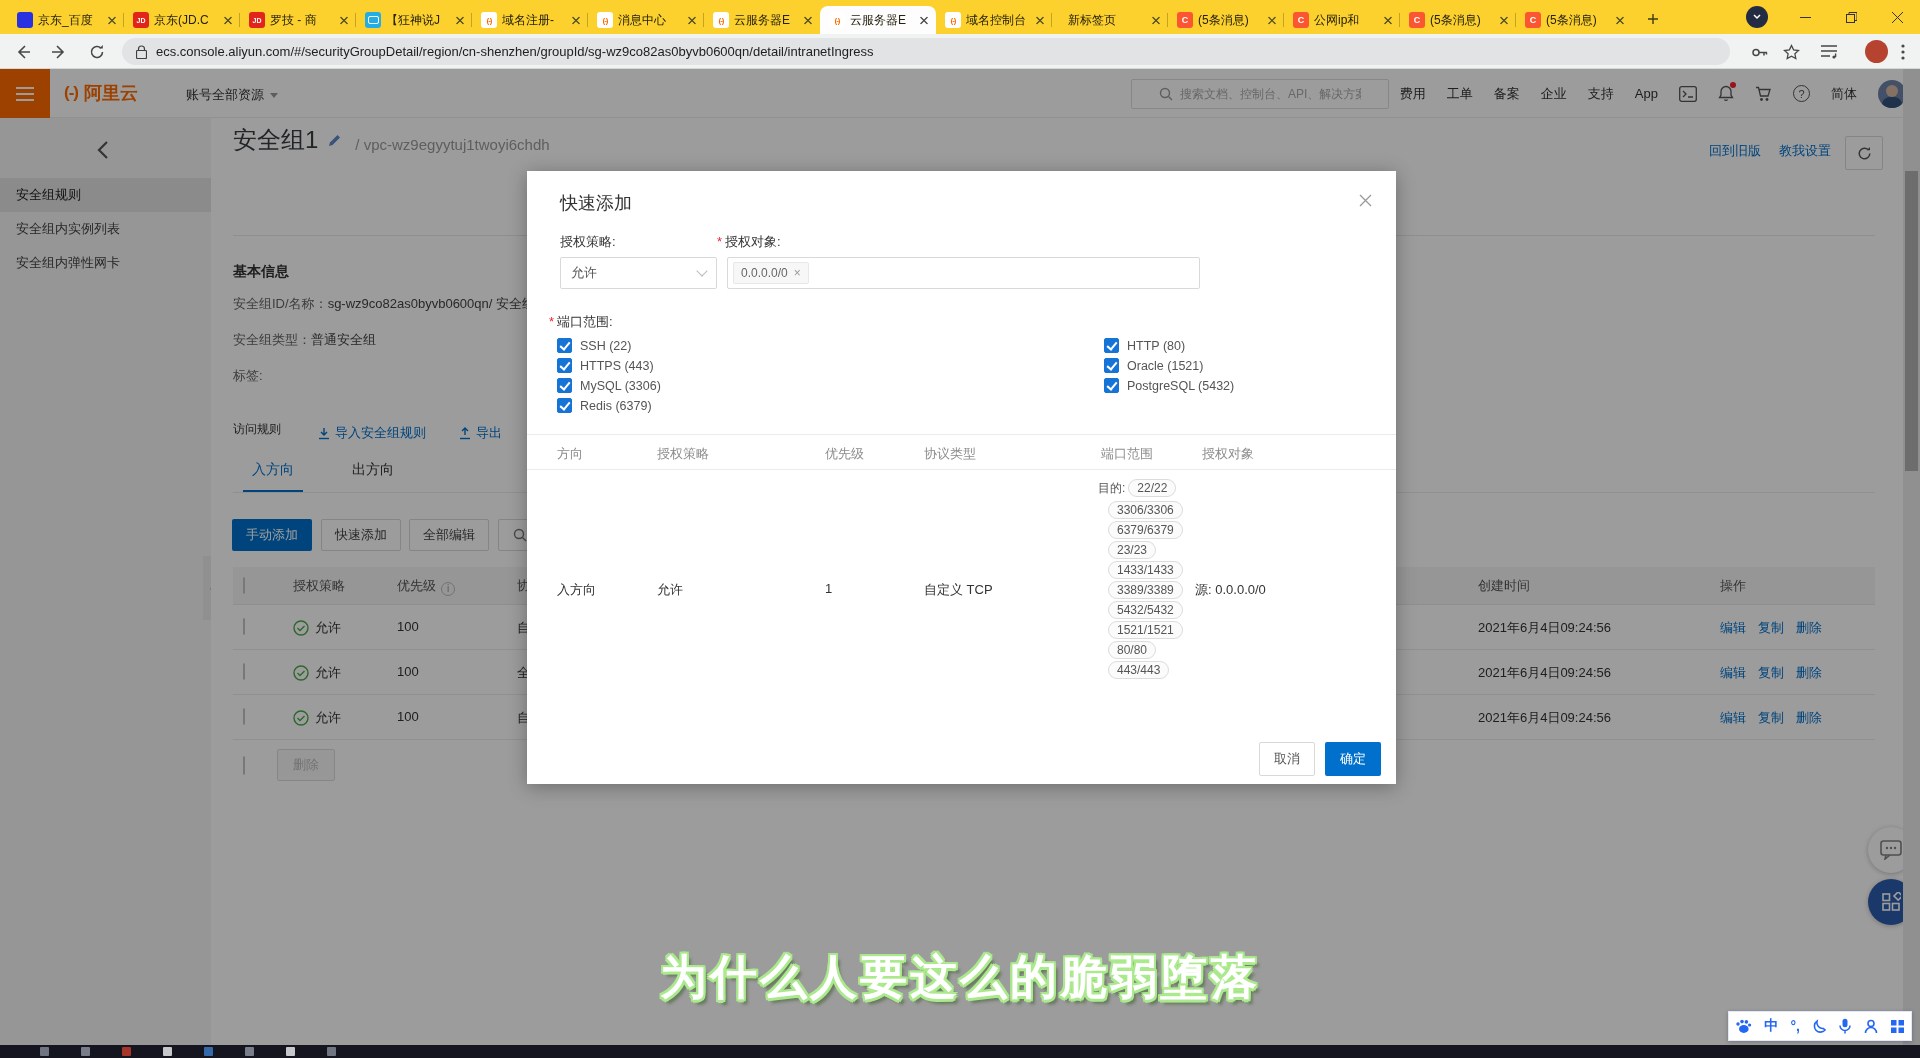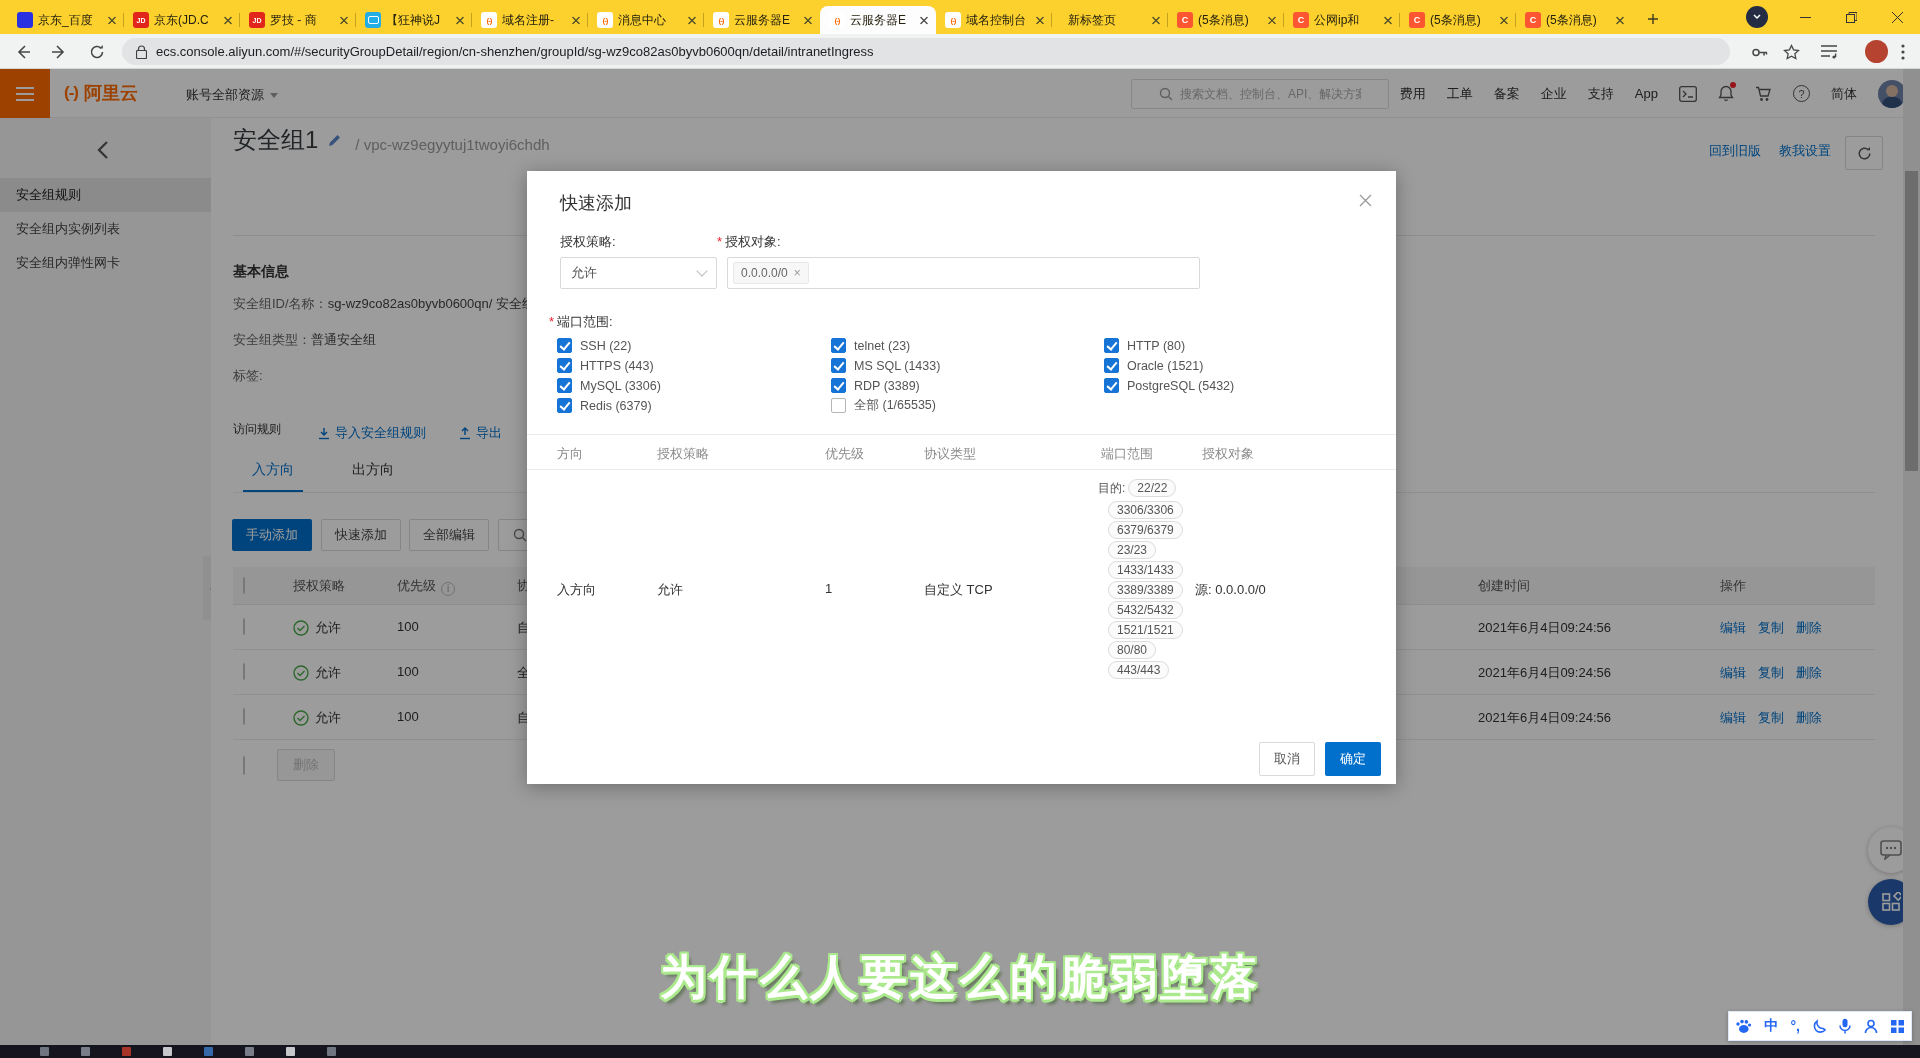--- a/index.html
+++ b/index.html
@@ -587,38 +587,20 @@
         </label>
       <label class="cbi">
           <span class="cb on"></span>
           <span class="cbl">MySQL (3306)</span>
         </label>
       <label class="cbi">
           <span class="cb on"></span>
           <span class="cbl">Redis (6379)</span>
         </label>
     </div>
-    <div class="cbcol" style="left:304px">
-      <label class="cbi">
-          <span class="cb on"></span>
-          <span class="cbl">telnet (23)</span>
-        </label>
-      <label class="cbi">
-          <span class="cb on"></span>
-          <span class="cbl">MS SQL (1433)</span>
-        </label>
-      <label class="cbi">
-          <span class="cb on"></span>
-          <span class="cbl">RDP (3389)</span>
-        </label>
-      <label class="cbi">
-          <span class="cb"></span>
-          <span class="cbl">全部 (1/65535)</span>
-        </label>
-    </div>
     <div class="cbcol" style="left:577px">
       <label class="cbi">
           <span class="cb on"></span>
           <span class="cbl">HTTP (80)</span>
         </label>
       <label class="cbi">
           <span class="cb on"></span>
           <span class="cbl">Oracle (1521)</span>
         </label>
       <label class="cbi">

